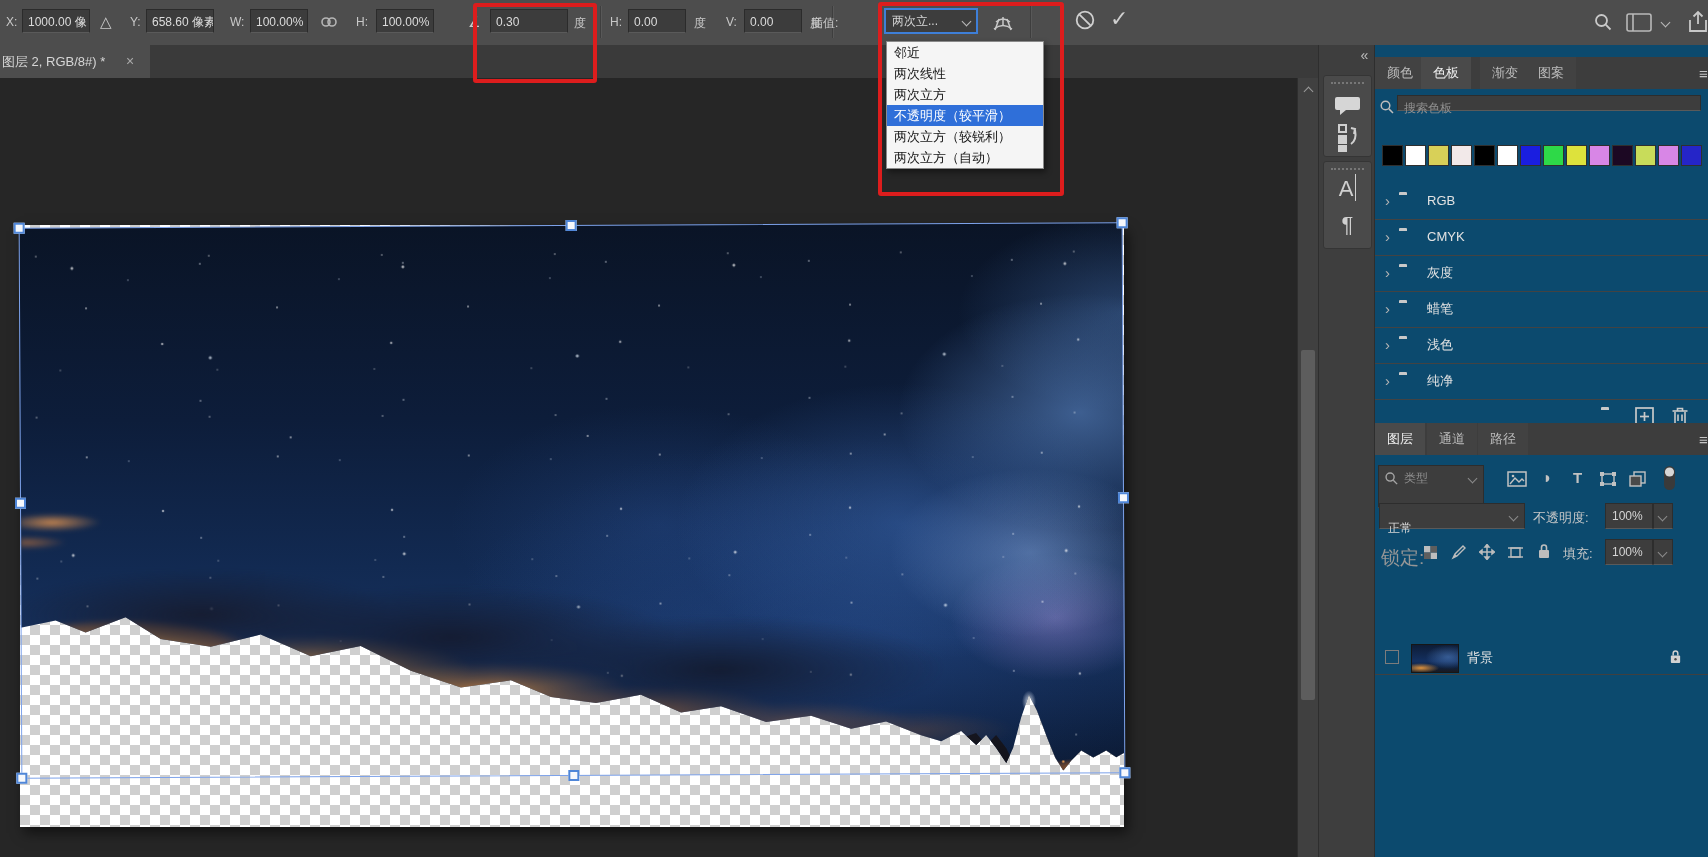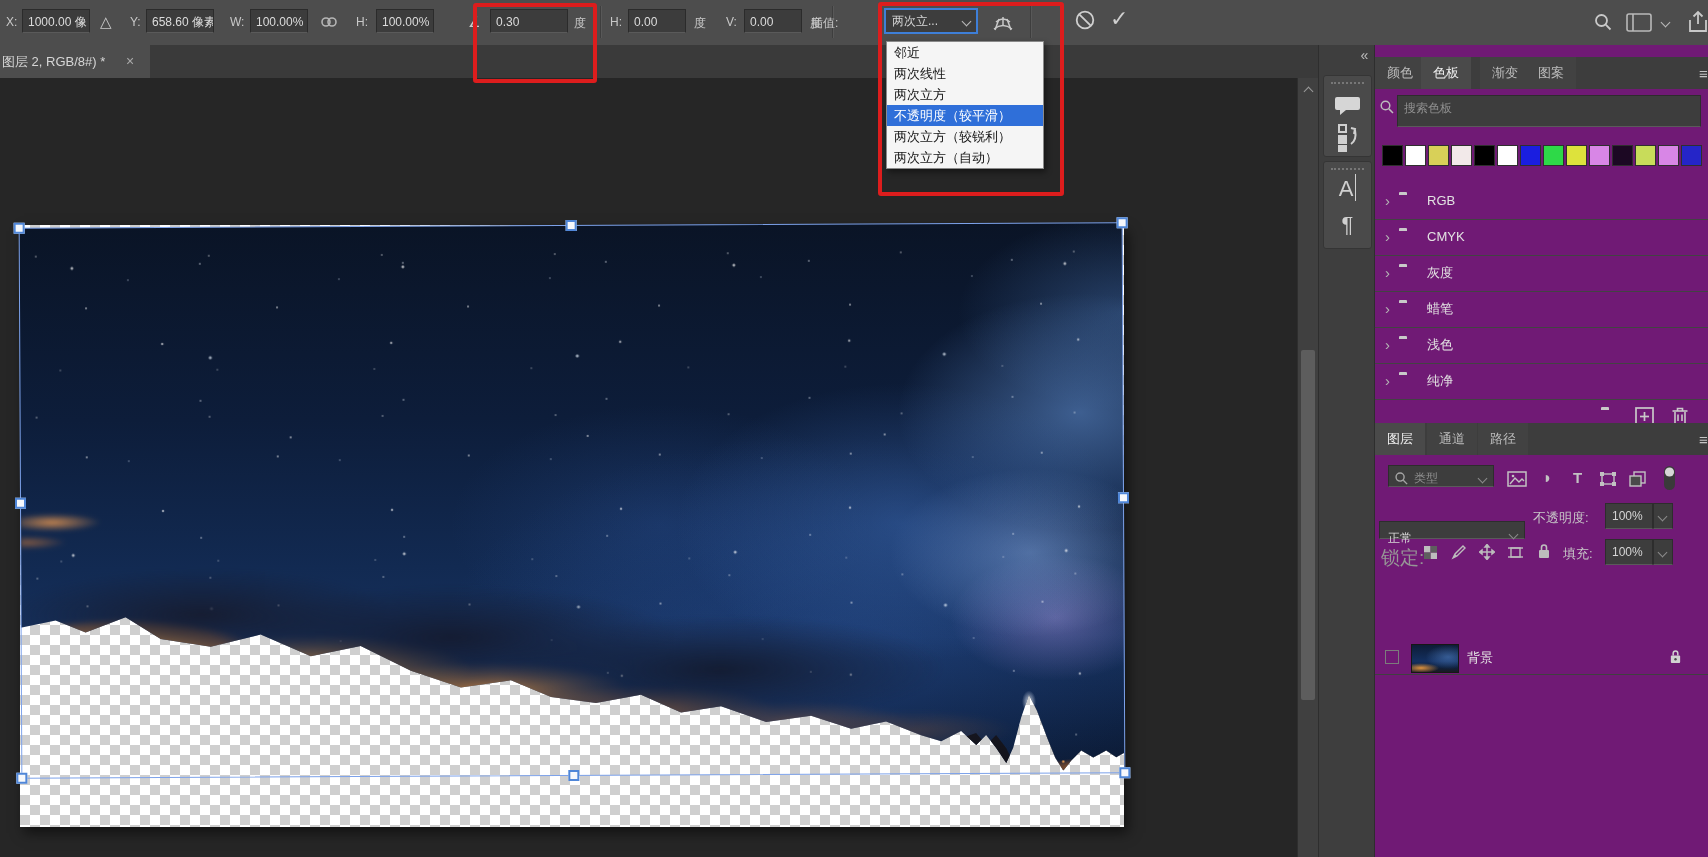--- a/index.html
+++ b/index.html
@@ -92,21 +92,21 @@
   .handle{width:11px;height:11px;background:#f6f8fc;border:2px solid #4f86d8;box-sizing:border-box;z-index:5}
   
   .vscroll{left:1297px;top:78px;width:21px;height:779px;background:#404040;border-left:1px solid #2e2e2e}
   .vthumb{left:3px;top:272px;width:14px;height:350px;background:#5d5d5d;border-radius:2px}
   
   .rail{left:1318px;top:45px;width:56px;height:812px;background:#3e3e3e;border-left:1px solid #2e2e2e}
   .railgroup{left:4px;width:47px;background:#4a4a4a;border:1px solid #353535;border-radius:3px}
   .grip{left:7px;width:33px;border-top:2px dotted #777}
   .railicon{width:47px;text-align:center;color:#d0d0d0}
   
-  .panel{left:1374px;top:45px;width:334px;height:812px;background:#701a75;border-left:1px solid #2e2e2e}
+  .panel{left:1374px;top:45px;width:334px;height:812px;background:#0c4a6e;border-left:1px solid #2e2e2e}
   .tabstrip{left:0;width:334px;height:32px;background:#3d3d3d}
   .ptab{top:0;height:32px;line-height:32px;padding:0 12px;color:#bdbdbd;font-size:13px;background:#424242}
   .ptab.active{background:#4a4a4a;color:#f0f0f0}
   .hamb{color:#c5c5c5;font-size:15px}
   .well{background:#3d3d3d;border:1px solid #2d2d2d;border-bottom-color:#5a5a5a;box-sizing:border-box;color:#d5d5d5}
   .ph{color:#8f8f8f}
   .swatch{top:0;width:21px;height:21px;border:1px solid #2f2f2f;box-sizing:border-box}
   .grow{left:0;width:334px;height:36px;border-bottom:1px solid #434343;line-height:36px}
   .grow .gchev{position:absolute;left:10px;top:0;color:#b5b5b5;font-size:15px}
   .grow .gname{position:absolute;left:52px;top:0;color:#e2e2e2;font-size:13px}
@@ -287,21 +287,21 @@
     <span class="abs ptab" style="left:105px">渐变</span>
     <span class="abs ptab" style="left:151px">图案</span>
     <span class="abs hamb" style="left:324px;top:8px">≡</span>
   </div>
   <div class="abs" style="left:4px;top:54px">
     <svg width="16" height="16" viewBox="0 0 16 16">
         <circle cx="6.5" cy="6.5" r="4.3" fill="none" stroke="#bdbdbd" stroke-width="1.5"></circle>
         <line x1="9.9" y1="9.9" x2="14" y2="14" stroke="#bdbdbd" stroke-width="1.5"></line>
       </svg>
   </div>
-  <div class="abs well" style="left:22px;top:50px;width:304px;height:32px;line-height:24px;padding:0 6px">
+  <div class="abs well" style="left:22px;top:50px;width:304px;height:16px;line-height:24px;padding:0 6px">
     <span class="ph">搜索色板</span>
   </div>
   <div class="abs" style="left:7px;top:100px;height:21px">
     <div class="abs swatch" style="left: 0px; background: rgb(0, 0, 0);"></div>
     <div class="abs swatch" style="left: 23px; background: rgb(255, 255, 255);"></div>
     <div class="abs swatch" style="left: 46px; background: rgb(216, 208, 88);"></div>
     <div class="abs swatch" style="left: 69px; background: rgb(242, 233, 233);"></div>
     <div class="abs swatch" style="left: 92px; background: rgb(0, 0, 0);"></div>
     <div class="abs swatch" style="left: 115px; background: rgb(255, 255, 255);"></div>
     <div class="abs swatch" style="left: 138px; background: rgb(26, 30, 224);"></div>
@@ -364,21 +364,21 @@
         </svg>
     </span>
   </div>
 
   <div class="abs tabstrip" style="top:378px">
     <span class="abs ptab active" style="left:0">图层</span>
     <span class="abs ptab" style="left:52px">通道</span>
     <span class="abs ptab" style="left:103px">路径</span>
     <span class="abs hamb" style="left:324px;top:8px">≡</span>
   </div>
-  <div class="abs well" style="left:13px;top:420px;width:106px;height:22px;line-height:24px">
+  <div class="abs well" style="left:3px;top:420px;width:106px;height:43px;line-height:24px">
     <svg style="position:absolute;left:5px;top:5px" width="15" height="15" viewBox="0 0 16 16">
         <circle cx="6.5" cy="6.5" r="4.3" fill="none" stroke="#a5a5a5" stroke-width="1.5"></circle>
         <line x1="9.9" y1="9.9" x2="14" y2="14" stroke="#a5a5a5" stroke-width="1.5"></line>
       </svg>
     <span class="ph" style="position:absolute;left:25px">类型</span>
     <span class="chev" style="position:absolute;right:7px;top:9px;border-color:#8b8b8b"></span>
   </div>
   <span class="abs" style="left:132px;top:426px">
     <svg width="20" height="16" viewBox="0 0 20 16">
         <rect x="1" y="1" width="18" height="14" fill="none" stroke="#c2c2c2" stroke-width="1.5"></rect>
@@ -402,21 +402,21 @@
         <rect x="5" y="1" width="11" height="11" fill="none" stroke="#c2c2c2" stroke-width="1.4"></rect>
         <rect x="1" y="5" width="11" height="10" fill="#4a4a4a" stroke="#c2c2c2" stroke-width="1.4"></rect>
       </svg>
   </span>
   <span class="abs" style="left:288px;top:420px">
     <svg width="13" height="26" viewBox="0 0 13 26">
         <rect x="1" y="1" width="11" height="24" rx="5.5" fill="#3a3a3a"></rect>
         <circle cx="6.5" cy="7" r="4.6" fill="#d6d6d6"></circle>
       </svg>
   </span>
-  <div class="abs well" style="left:4px;top:476px;width:146px;height:18px;line-height:24px;padding:4px 8px">
+  <div class="abs well" style="left:4px;top:458px;width:146px;height:18px;line-height:24px;padding:12px 8px">
     <span>正常</span>
     <span class="chev" style="position:absolute;right:7px;top:9px;border-color:#8b8b8b"></span>
   </div>
   <span class="abs" style="left:158px;top:464px;color:#c8c8c8;font-size:13px">不透明度:</span>
   <div class="abs well" style="left:230px;top:458px;width:48px;height:26px;line-height:24px;padding:0 6px">100%</div>
   <div class="abs well" style="left:278px;top:458px;width:20px;height:26px">
     <span class="chev" style="position:absolute;left:5px;top:9px;border-color:#8b8b8b"></span>
   </div>
   <span class="abs" style="left:6px;top:500px;color:#969696;font-size:19px">锁定:</span>
   <span class="abs" style="left:48px;top:500px">

